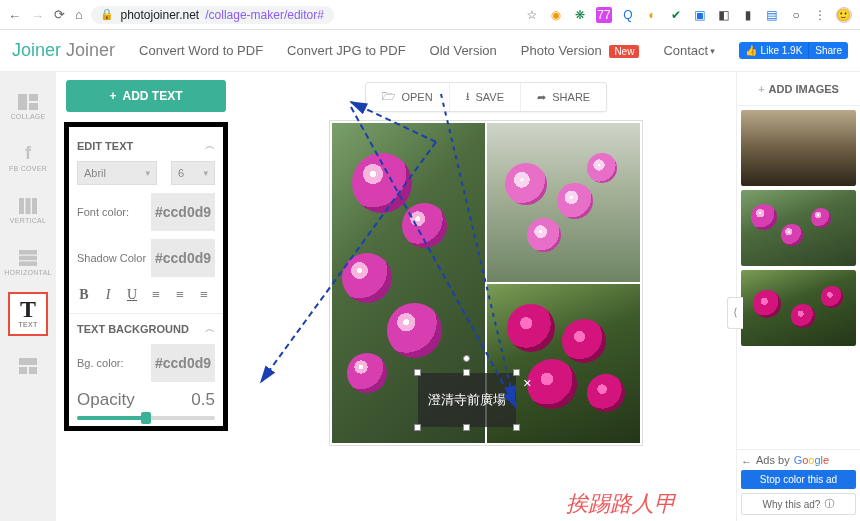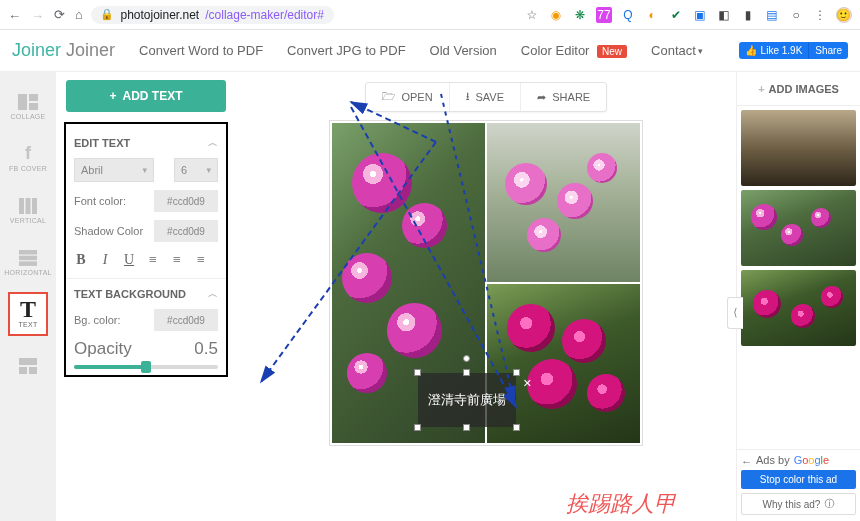--- a/index.html
+++ b/index.html
@@ -37,29 +37,29 @@
   .rail { width:56px; background:#f0f0f0; display:flex; flex-direction:column; align-items:center; padding-top:12px; gap:8px; }
   .rail-item { width:40px; height:44px; display:flex; flex-direction:column; align-items:center; justify-content:center; gap:2px; }
   .rail-item .ico { width:22px; height:18px; display:flex; align-items:center; justify-content:center; color:#b8b8b8; }
   .rail-item .lbl { font-size:7px; color:#aaa; letter-spacing:0.3px; }
   .rail-item.active { border:2px solid #e84c3d; background:#fff; }
   .rail-item.active .ico { color:#222; }
   .rail-item.active .lbl { color:#666; }
 
   .side-panel { width:180px; padding:8px 8px 8px 8px; background:#fff; overflow:hidden; }
   .add-text-btn { width:160px; height:32px; background:#3bb297; color:#fff; border:none; border-radius:3px; font-size:12px; font-weight:bold; display:flex; align-items:center; justify-content:center; gap:6px; cursor:pointer; margin:0 auto 10px; }
-  .panel-box { border:2px solid #000000; padding:6px 8px; }
+  .panel-box { border:5px solid #000000; padding:6px 8px; }
   .section-title { font-size:11px; color:#666; font-weight:600; display:flex; justify-content:space-between; align-items:center; margin:6px 0 8px; }
   .chevron { color:#bbb; font-size:10px; }
   .row { display:flex; align-items:center; justify-content:space-between; margin:8px 0; font-size:11px; color:#777; }
   .sel { height:24px; background:#e9e9e9; border:1px solid #ddd; display:flex; align-items:center; justify-content:space-between; padding:0 6px; font-size:11px; color:#888; }
   .sel .caret { color:#aaa; font-size:9px; }
   .sel.font { width:80px; }
   .sel.size { width:44px; }
-  .color-chip { width:64px; height:22px; background:#e9e9e9; display:flex; align-items:center; justify-content:center; font-size:10px; color:#888; }
+  .color-chip { width:64px; height:38px; background:#e9e9e9; display:flex; align-items:center; justify-content:center; font-size:14px; color:#888;font-weight:bold; }
   .fmt-row { display:flex; gap:10px; margin:10px 0; }
   .fmt-row span { font-size:14px; color:#666; font-family: "Times New Roman", serif; cursor:pointer; width:14px; text-align:center; }
   .fmt-row .u { text-decoration:underline; }
   .slider-row { display:flex; align-items:center; justify-content:space-between; font-size:17px; color:#777; margin-top:0; }
   .slider-track { position:relative; height:4px; background:#d9d9d9; border-radius:2px; margin-top:6px; }
   .slider-fill { position:absolute; left:0; top:0; height:4px; background:#3bb297; border-radius:2px; width:50%; }
   .slider-thumb { position:absolute; top:-4px; left:calc(50% - 5px); width:10px; height:12px; background:#3bb297; border-radius:2px; }
   hr.sep { border:none; border-top:1px solid #eee; margin:8px -8px; }
 
   .canvas-wrap { flex:1; position:relative; background:#fff; display:flex; flex-direction:column; align-items:center; }
@@ -134,21 +134,21 @@
 </div>
 
 <div class="site-header">
   <div class="brand">
     <span class="brand-a">Joiner</span> <span class="brand-b">Joiner</span>
   </div>
   <span class="nav-link">Convert Word to PDF</span>
   <span class="nav-link">Convert JPG to PDF</span>
   <span class="nav-link">Old Version</span>
   <span class="nav-link">
-    <span>Color Editor</span>
+    <span>Photo Version</span>
     <span class="new-badge">New</span>
   </span>
   <span class="nav-link contact">
     <span>Contact</span>
     <span style="font-size:9px">▾</span>
   </span>
   <div class="fb-wrap">
     <div class="fb-like">
         <span>👍</span>
         <span>Like 1.9K</span>

